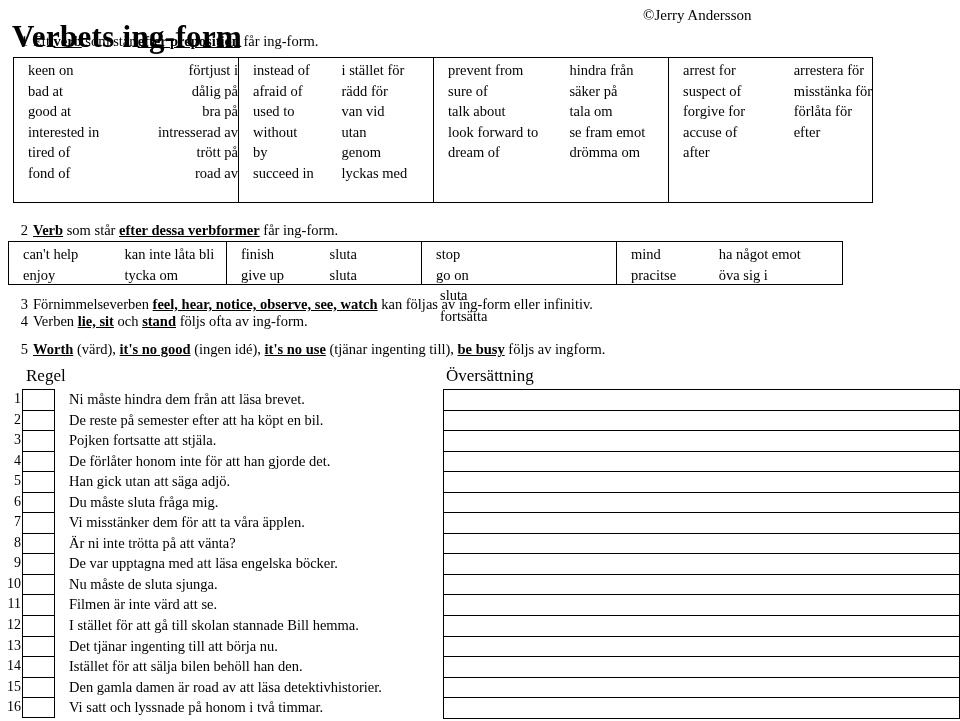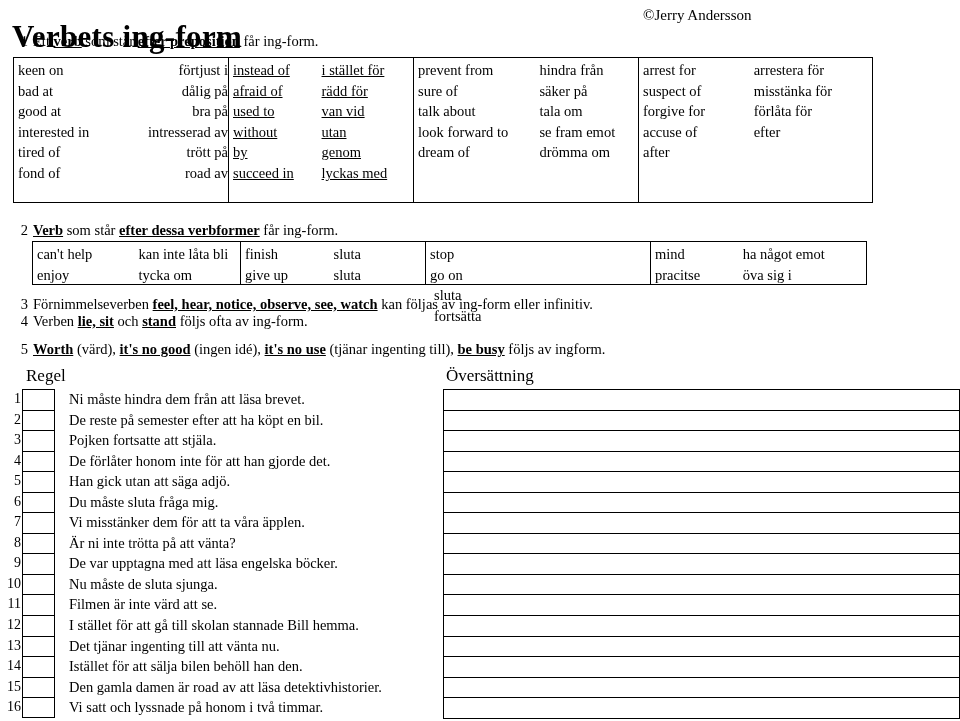--- a/index.html
+++ b/index.html
@@ -63,51 +63,52 @@
     position: absolute;
     border: 1.4px solid #000;
     box-sizing: border-box;
     display: flex;
   }
   .wgroup {
     box-sizing: border-box;
     display: flex;
     border-right: 1.4px solid #000;
     padding-top: 2px;
+    margin-left: 10px;
   }
   .wgroup:last-child { border-right: none; gap: 24px; }
   .wcol {
     box-sizing: border-box;
     padding-left: 4px;
   }
   .wcol div {
     font-size: 14.5px;
     line-height: 20.6px;
     white-space: nowrap;
     height: 20.6px;
   }
 
   
   #table1 { left: 13px; top: 57px; width: 860px; height: 146px; }
   #table1 .wgroup { height: 100%; }
   #table1 .g1 { width: 215px; }
-  #table1 .g2 { width: 185px; text-decoration: underline; }
+  #table1 .g2 { width: 185px; }
   #table1 .g3 { width: 225px; }
   #table1 .g4 { width: 235px; border-right: none; }
   #table1 .g1 .c1 { width: 98px; }
   #table1 .g1 .c2 { width: 117px; padding-left: 10px; text-align: right; }
   #table1 .g2 .c1 { width: 85px; }
   #table1 .g2 .c2 { width: 100px; padding-left: 8px; }
   #table1 .g3 .c1 { width: 118px; }
   #table1 .g3 .c2 { width: 107px; padding-left: 8px; }
   #table1 .g4 .c1 { width: 90px; }
   #table1 .g4 .c2 { width: 145px; padding-left: 10px; }
 
   
-  #table2 { left: 32px; top: 241px; width: 835px; height: 44px; }
+  #table2 { left: 8px; top: 241px; width: 835px; height: 44px; }
   #table2 .wgroup { height: 100%; }
   #table2 .g1 { width: 208px; }
   #table2 .g2 { width: 185px; }
   #table2 .g3 { width: 227px; flex-direction: column; }
   #table2 .g4 { width: 215px; border-right: none; }
   #table2 .g1 .c1 { width: 100px; }
   #table2 .g1 .c2 { width: 108px; padding-left: 6px; }
   #table2 .g2 .c1 { width: 85px; }
   #table2 .g2 .c2 { width: 100px; padding-left: 8px; }
   #table2 .g3 .c1 { width: 118px; }
@@ -370,21 +371,21 @@
         <div class="exsent">Filmen är inte värd att se.</div>
       </div>
       <div class="exrow">
         <div class="exnum">12</div>
         <div class="exbox"></div>
         <div class="exsent">I stället för att gå till skolan stannade Bill hemma.</div>
       </div>
       <div class="exrow">
         <div class="exnum">13</div>
         <div class="exbox"></div>
-        <div class="exsent">Det tjänar ingenting till att vänta nu.</div>
+        <div class="exsent">Det tjänar ingenting till att börja nu.</div>
       </div>
       <div class="exrow">
         <div class="exnum">14</div>
         <div class="exbox"></div>
         <div class="exsent">Istället för att sälja bilen behöll han den.</div>
       </div>
       <div class="exrow">
         <div class="exnum">15</div>
         <div class="exbox"></div>
         <div class="exsent">Den gamla damen är road av att läsa detektivhistorier.</div>

